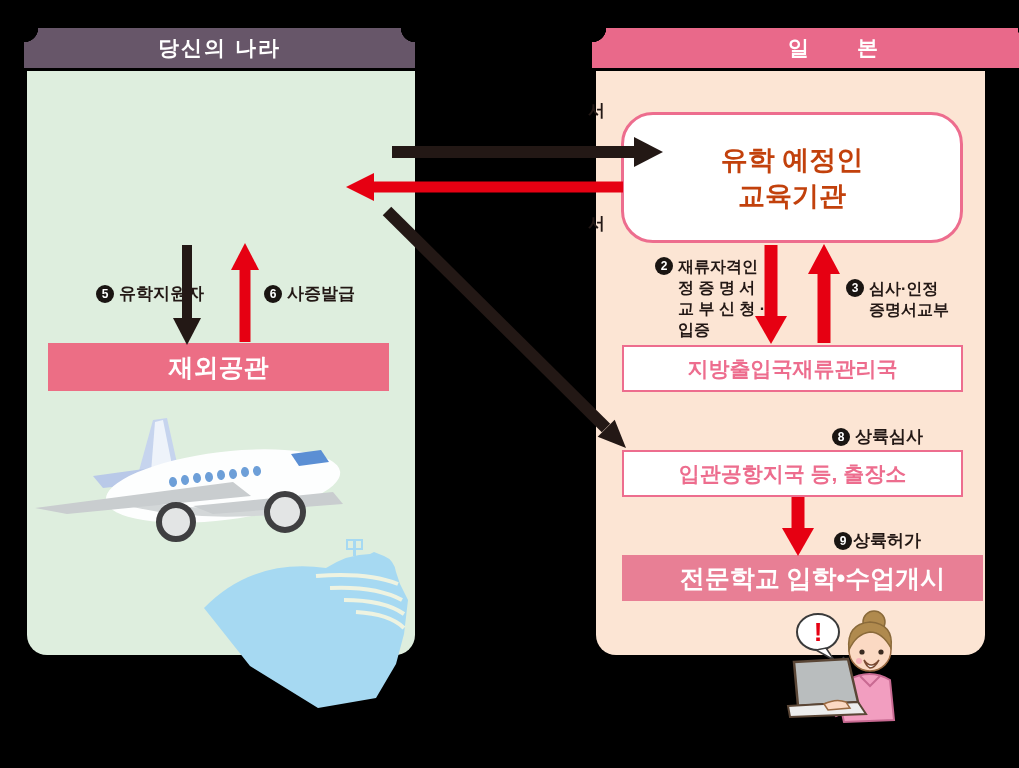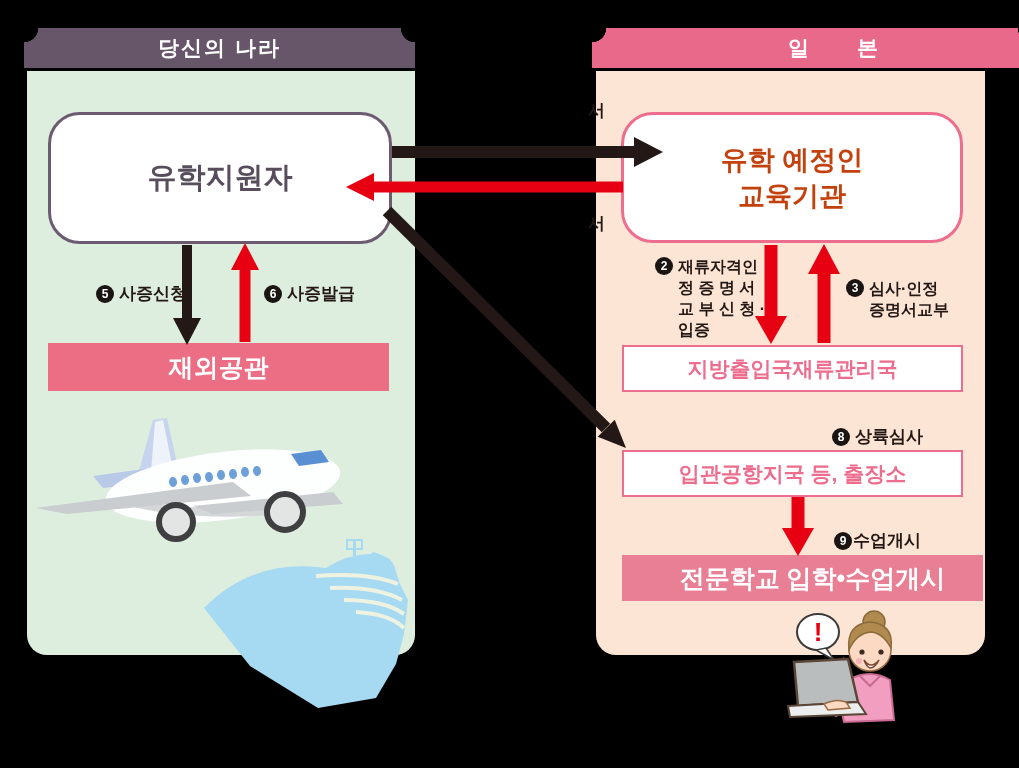--- a/index.html
+++ b/index.html
@@ -67,27 +67,24 @@
 </head>
 <body>
 
 <div id="canvas">
 
   <div class="abs tab-header purple" style="left:24px;top:28px;width:391px;">
     <span>당신의 나라</span>
   </div>
   <div class="abs panel green" style="left:27px;top:71px;width:388px;height:584px;"></div>
 
-  <div class="abs roundbox purple" style="left:48px;top:112px;width:338px;height:126px;">
-    <span>유학지원자</span>
-  </div>
 
   <div class="abs num-label" style="left:96px;top:284px;">
     <span class="num">5</span>
-    <span>사증신청</span>
+    <span>유학지원자</span>
   </div>
   <div class="abs num-label" style="left:264px;top:284px;">
     <span class="num">6</span>
     <span>사증발급</span>
   </div>
 
   <div class="abs barbox fill" style="left:48px;top:343px;width:341px;height:48px;">
     <span>재외공관</span>
   </div>
 
@@ -160,21 +157,21 @@
     <span class="num">8</span>
     <span>상륙심사</span>
   </div>
 
   <div class="abs barbox outline" style="left:622px;top:450px;width:337px;height:43px;">
     <span>입관공항지국 등, 출장소</span>
   </div>
 
   <div class="abs num-label" style="left:834px;top:531px;gap:1px;">
     <span class="num">9</span>
-    <span>수업개시</span>
+    <span>상륙허가</span>
   </div>
 
   <div class="abs barbox fill2" style="left:622px;top:555px;width:341px;height:46px;padding-left:20px;">
     <span>전문학교 입학•수업개시</span>
   </div>
 
   <svg class="abs illus" style="left:778px;top:610px;z-index:4;" width="142" height="125" viewBox="0 0 142 125">
     <ellipse cx="40" cy="22" rx="21" ry="18" fill="#fff" stroke="#3a3a3a" stroke-width="2"></ellipse>
     <polygon points="48,38 56,50 38,40" fill="#fff" stroke="#3a3a3a" stroke-width="1.5"></polygon>
     <text x="40" y="31" font-size="26" font-weight="bold" fill="#e60012" text-anchor="middle">!</text>

